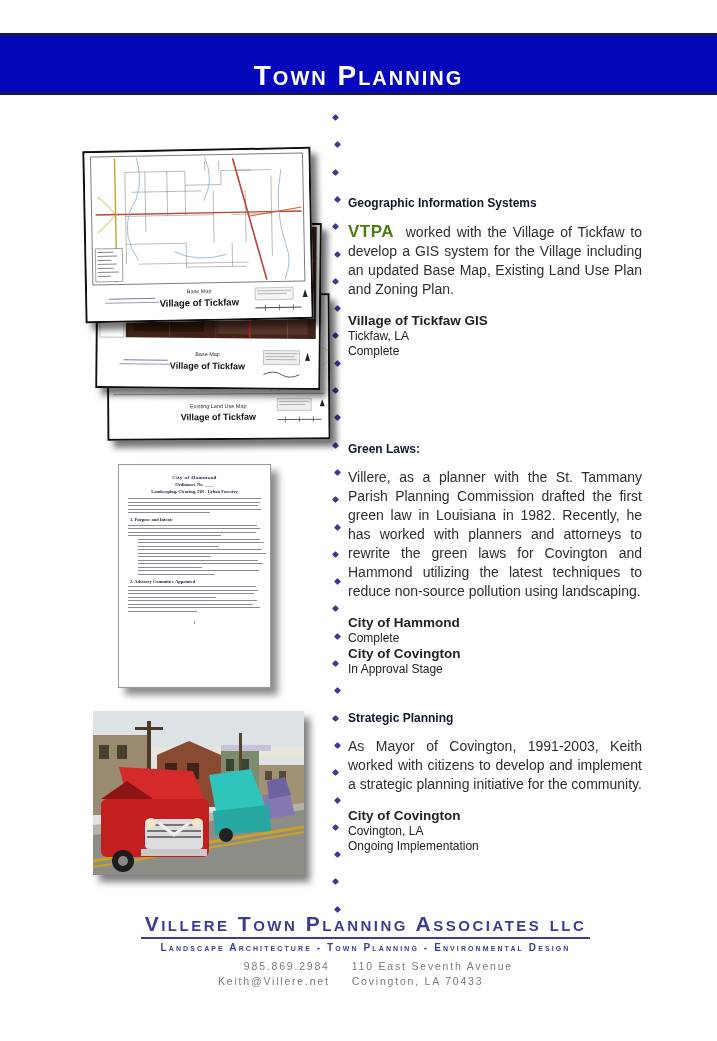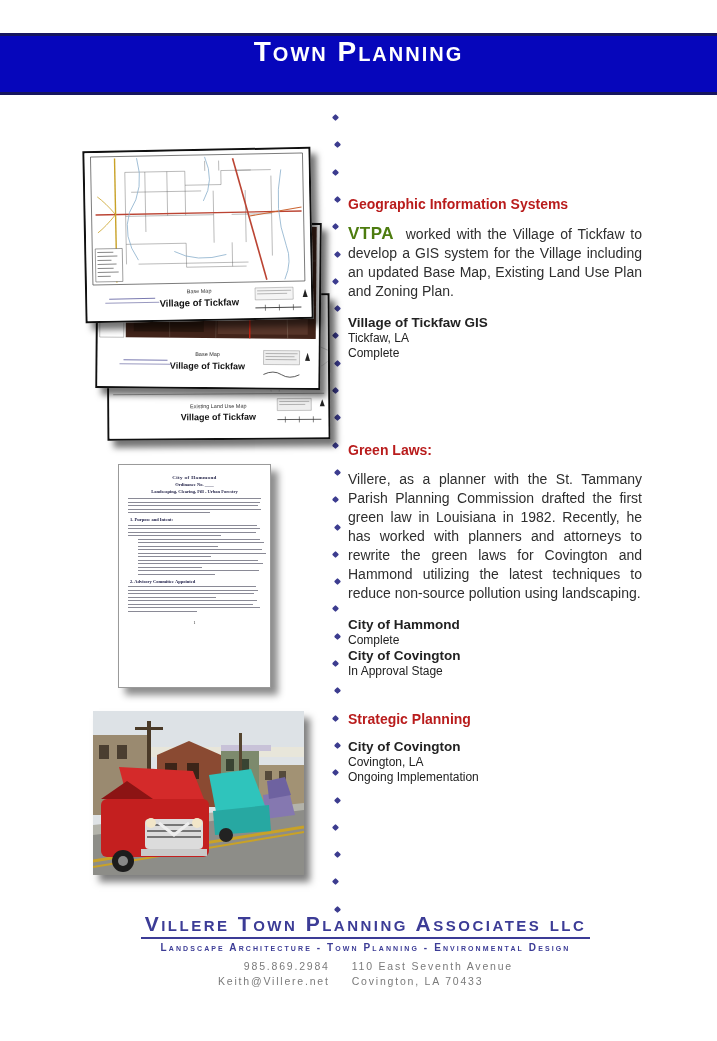--- a/index.html
+++ b/index.html
@@ -4,21 +4,21 @@
 <style>
   html,body{margin:0;padding:0;}
   body{
     width:717px;height:1041px;position:relative;background:#ffffff;
     font-family:"Liberation Sans", sans-serif;overflow:hidden;
   }
   
   .banner{
     position:absolute;left:0;top:33px;width:717px;height:56px;
     background:#0606bb;border-top:3px solid #15155e;border-bottom:3px solid #15155e;
-    display:flex;align-items:flex-start;justify-content:center;
+    display:flex;align-items:flex-end;justify-content:center;
   }
   .banner-title{
     color:#ffffff;font-variant:small-caps;font-weight:bold;
     font-size:28px;letter-spacing:2px;
   }
   
   #bullet-col{position:absolute;left:0;top:0;}
   .bullet{
     position:absolute;width:5px;height:5px;transform:rotate(45deg);
     border-radius:1px;
@@ -53,21 +53,21 @@
     position:absolute;left:93px;top:711px;width:211px;height:164px;
     box-shadow:6px 7px 7px rgba(0,0,0,0.5);background:#dfe3e6;
   }
   .photo svg{display:block;width:100%;height:100%;}
   
   .section{position:absolute;left:348px;width:294px;}
   #section-gis{top:196px;}
   #section-green{top:442px;}
   #section-strategic{top:711px;}
   .sec-heading{
-    color:#b91c1c;font-size:14px;font-weight:bold;margin:0 0 12px 0;
+    color:#0f172a;font-size:12px;font-weight:bold;margin:0 0 12px 0;
   }
   .sec-body{
     color:#2e2e2e;font-size:14px;line-height:19px;text-align:justify;
     margin:0 0 14px 0;
   }
   .vtpa{
     color:#4d7c0f;font-weight:bold;font-variant:small-caps;font-size:17px;
     letter-spacing:.5px;line-height:19px;
   }
   .project-name{color:#222222;font-size:13.5px;font-weight:bold;line-height:15.5px;}
@@ -388,20 +388,21 @@
   <div class="project-block">
     <div class="project-name">City of Hammond</div>
     <div class="project-detail">Complete</div>
     <div class="project-name">City of Covington</div>
     <div class="project-detail">In Approval Stage</div>
   </div>
 </div>
 
 <div class="section" id="section-strategic">
   <h3 class="sec-heading">Strategic Planning</h3>
+  <p class="sec-body">As Mayor of Covington, 1991-2003, Keith worked with citizens to develop and implement a strategic planning initiative for the community.</p>
   <div class="project-block">
     <div class="project-name">City of Covington</div>
     <div class="project-detail">Covington, LA</div>
     <div class="project-detail">Ongoing Implementation</div>
   </div>
 </div>
 
 <div class="footer">
   <div><span class="footer-company">Villere Town Planning Associates llc</span></div>
   <div class="footer-tagline">Landscape Architecture - Town Planning - Environmental Design</div>

